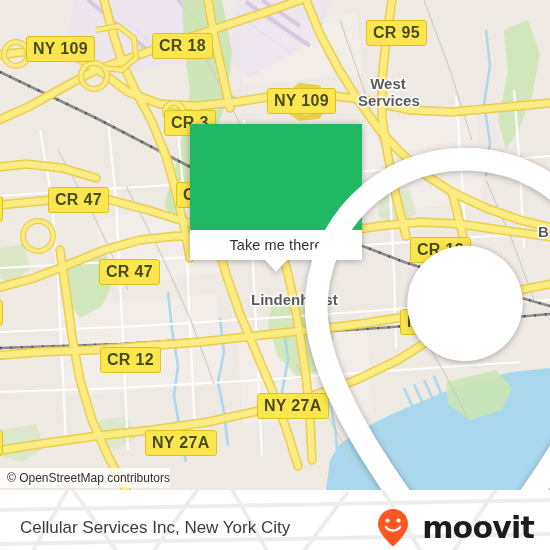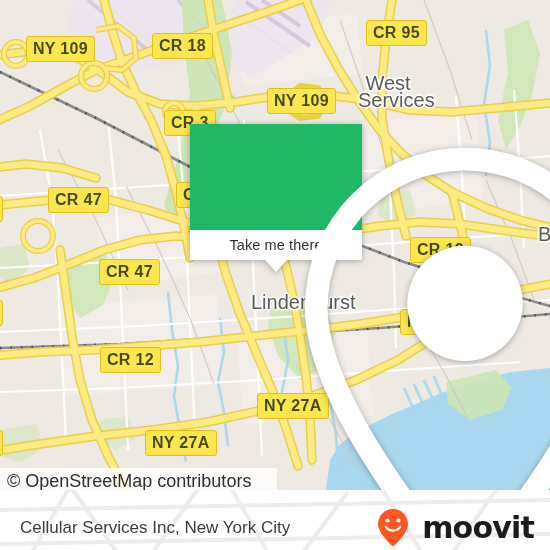--- a/index.html
+++ b/index.html
@@ -56,21 +56,21 @@
     position: absolute;
     color: #5b5b5b;
     font-family: "Liberation Sans", sans-serif;
     white-space: nowrap;
     text-shadow:
        1px  0 2px #fff, -1px  0 2px #fff,
        0  1px 2px #fff,  0 -1px 2px #fff,
        1px  1px 2px #fff, -1px -1px 2px #fff,
        1px -1px 2px #fff, -1px  1px 2px #fff;
   }
-  .place-city { font-size: 20px; }
+  .place-city { font-size: 15px; font-weight: bold; }
   .place-city.two-line { text-align: center; line-height: 17px; }
 
   
   #popup {
     position: absolute;
     left: 190px;
     top: 124px;
     width: 172px;
     z-index: 40;
     filter: drop-shadow(0 1px 3px rgba(0,0,0,0.30));
@@ -106,23 +106,23 @@
     border-top: 12px solid #ffffff;
   }
 
   
   #attrib {
     position: absolute;
     left: 0;
     top: 468px;
     background: rgba(255,255,255,0.80);
     color: #2f2f2f;
-    font-size: 18px;
-    font-family: "Liberation Sans", sans-serif;
-    padding: 3px 26px 3px 7px;
+    font-size: 12px;
+    font-family: "Liberation Sans", sans-serif;
+    padding: 3px 0 3px 7px;
     z-index: 50;
     white-space: nowrap;
   }
 
   
   #footer {
     position: absolute;
     left: 0;
     top: 490px;
     width: 550px;

